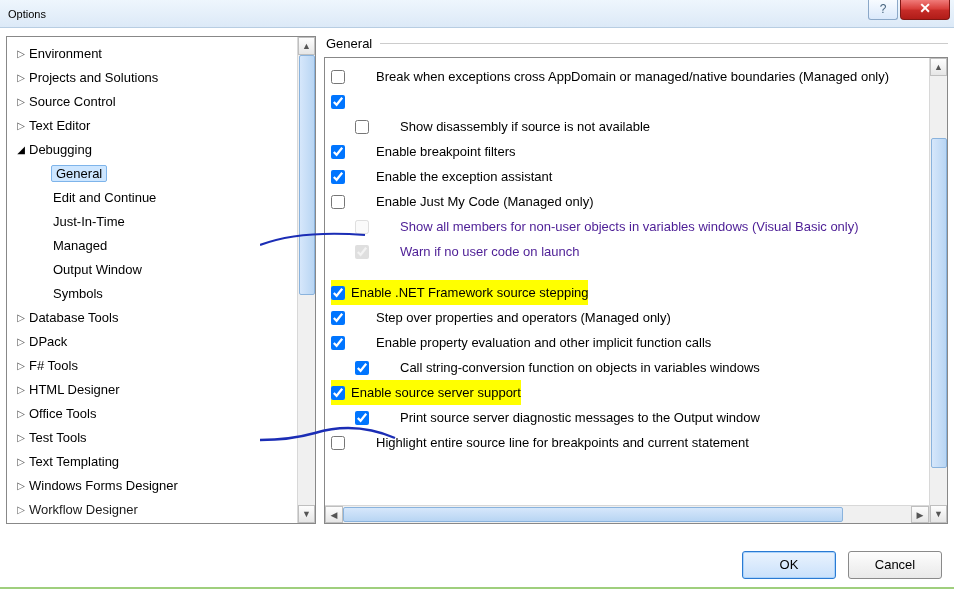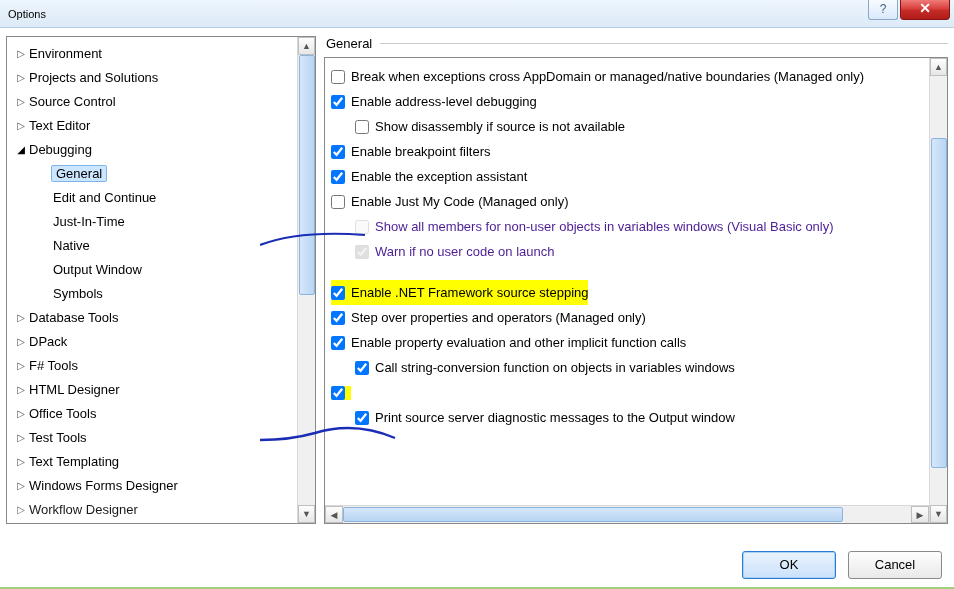--- a/index.html
+++ b/index.html
@@ -160,20 +160,21 @@
     margin-top: 2px;
   }
   .opts-inner {
     padding: 6px 6px 24px 6px;
   }
   .opt-row {
     display: flex;
     align-items: center;
     min-height: 25px;
     line-height: 25px;
+    gap: 25px;
   }
   .opt-row.sub { padding-left: 24px; }
   .opt-row input[type=checkbox] {
     margin: 0 6px 0 0;
     width: 14px; height: 14px;
   }
   .opt-row input[disabled] { opacity: 0.7; }
   .opt-row label.disabled { color: #4c1d95; }
   .hl { background: #ffff00; }
 
@@ -281,21 +282,21 @@
         <div class="tree-node">
           <span class="tree-glyph"></span>
           <span class="tree-label">Edit and Continue</span>
         </div>
         <div class="tree-node">
           <span class="tree-glyph"></span>
           <span class="tree-label">Just-In-Time</span>
         </div>
         <div class="tree-node">
           <span class="tree-glyph"></span>
-          <span class="tree-label">Native</span>
+          <span class="tree-label">Managed</span>
         </div>
         <div class="tree-node">
           <span class="tree-glyph"></span>
           <span class="tree-label">Output Window</span>
         </div>
         <div class="tree-node">
           <span class="tree-glyph"></span>
           <span class="tree-label">Symbols</span>
         </div>
       </div>
@@ -352,21 +353,20 @@
     <div class="opts-box">
       <div class="opts-inner">
 
         <div class="opt-row">
           <input type="checkbox" style="">
           <label>Break when exceptions cross AppDomain or managed/native boundaries (Managed only)</label>
         </div>
 
         <div class="opt-row">
           <input type="checkbox" checked="" style="">
-          <label>Enable address-level debugging</label>
         </div>
         <div class="opt-row sub">
           <input type="checkbox" style="">
           <label>Show disassembly if source is not available</label>
         </div>
 
         <div class="opt-row">
           <input type="checkbox" checked="" style="">
           <label>Enable breakpoint filters</label>
         </div>
@@ -406,27 +406,32 @@
           <label>Enable property evaluation and other implicit function calls</label>
         </div>
         <div class="opt-row sub">
           <input type="checkbox" checked="" style="">
           <label>Call string-conversion function on objects in variables windows</label>
         </div>
 
         <div class="opt-row">
           <span class="hl" style="display:flex;align-items:center;">
             <input type="checkbox" checked="" style="">
+            <label>Enable source server support</label>
           </span>
         </div>
         <div class="opt-row sub">
           <input type="checkbox" checked="" style="">
           <label>Print source server diagnostic messages to the Output window</label>
         </div>
 
+        <div class="opt-row">
+          <input type="checkbox" style="">
+          <label>Highlight entire source line for breakpoints and current statement</label>
+        </div>
 
       </div>
 
       <div class="vscroll-track">
         <div class="vscroll-btn">▲</div>
         <div class="vscroll-thumb"></div>
         <div class="vscroll-btn" style="position:absolute;bottom:0;">▼</div>
       </div>
 
       <div class="hscroll">

